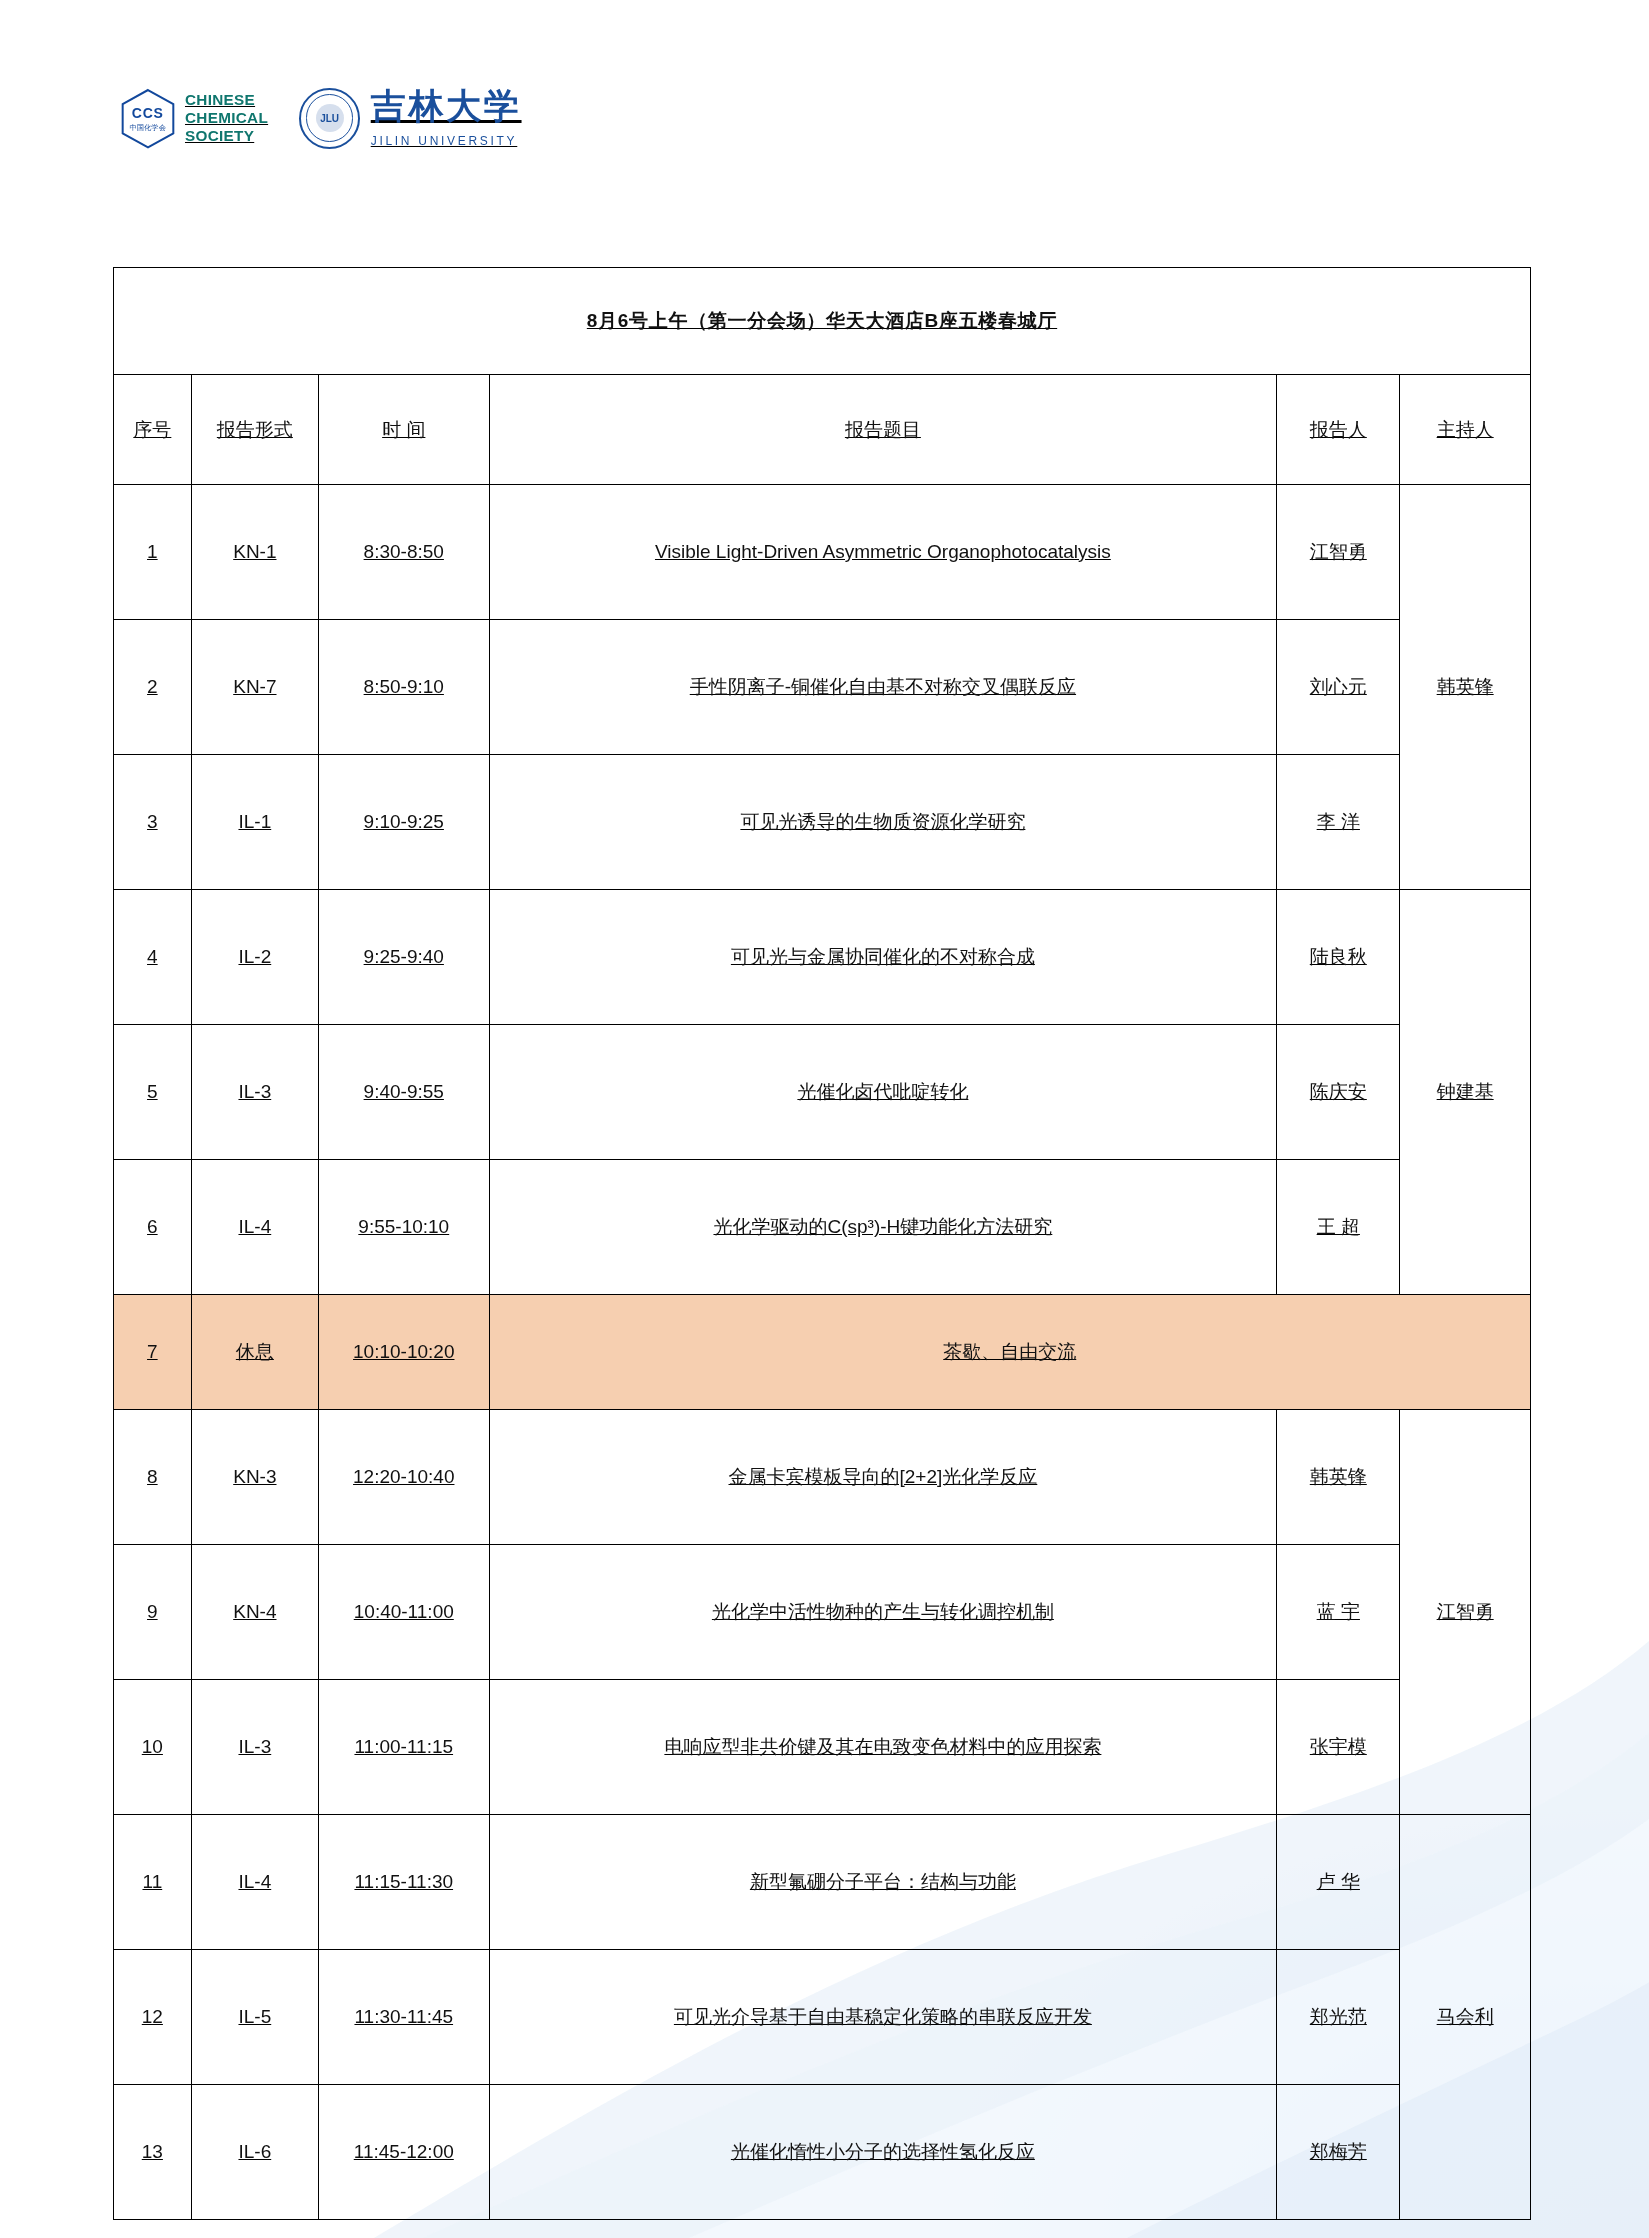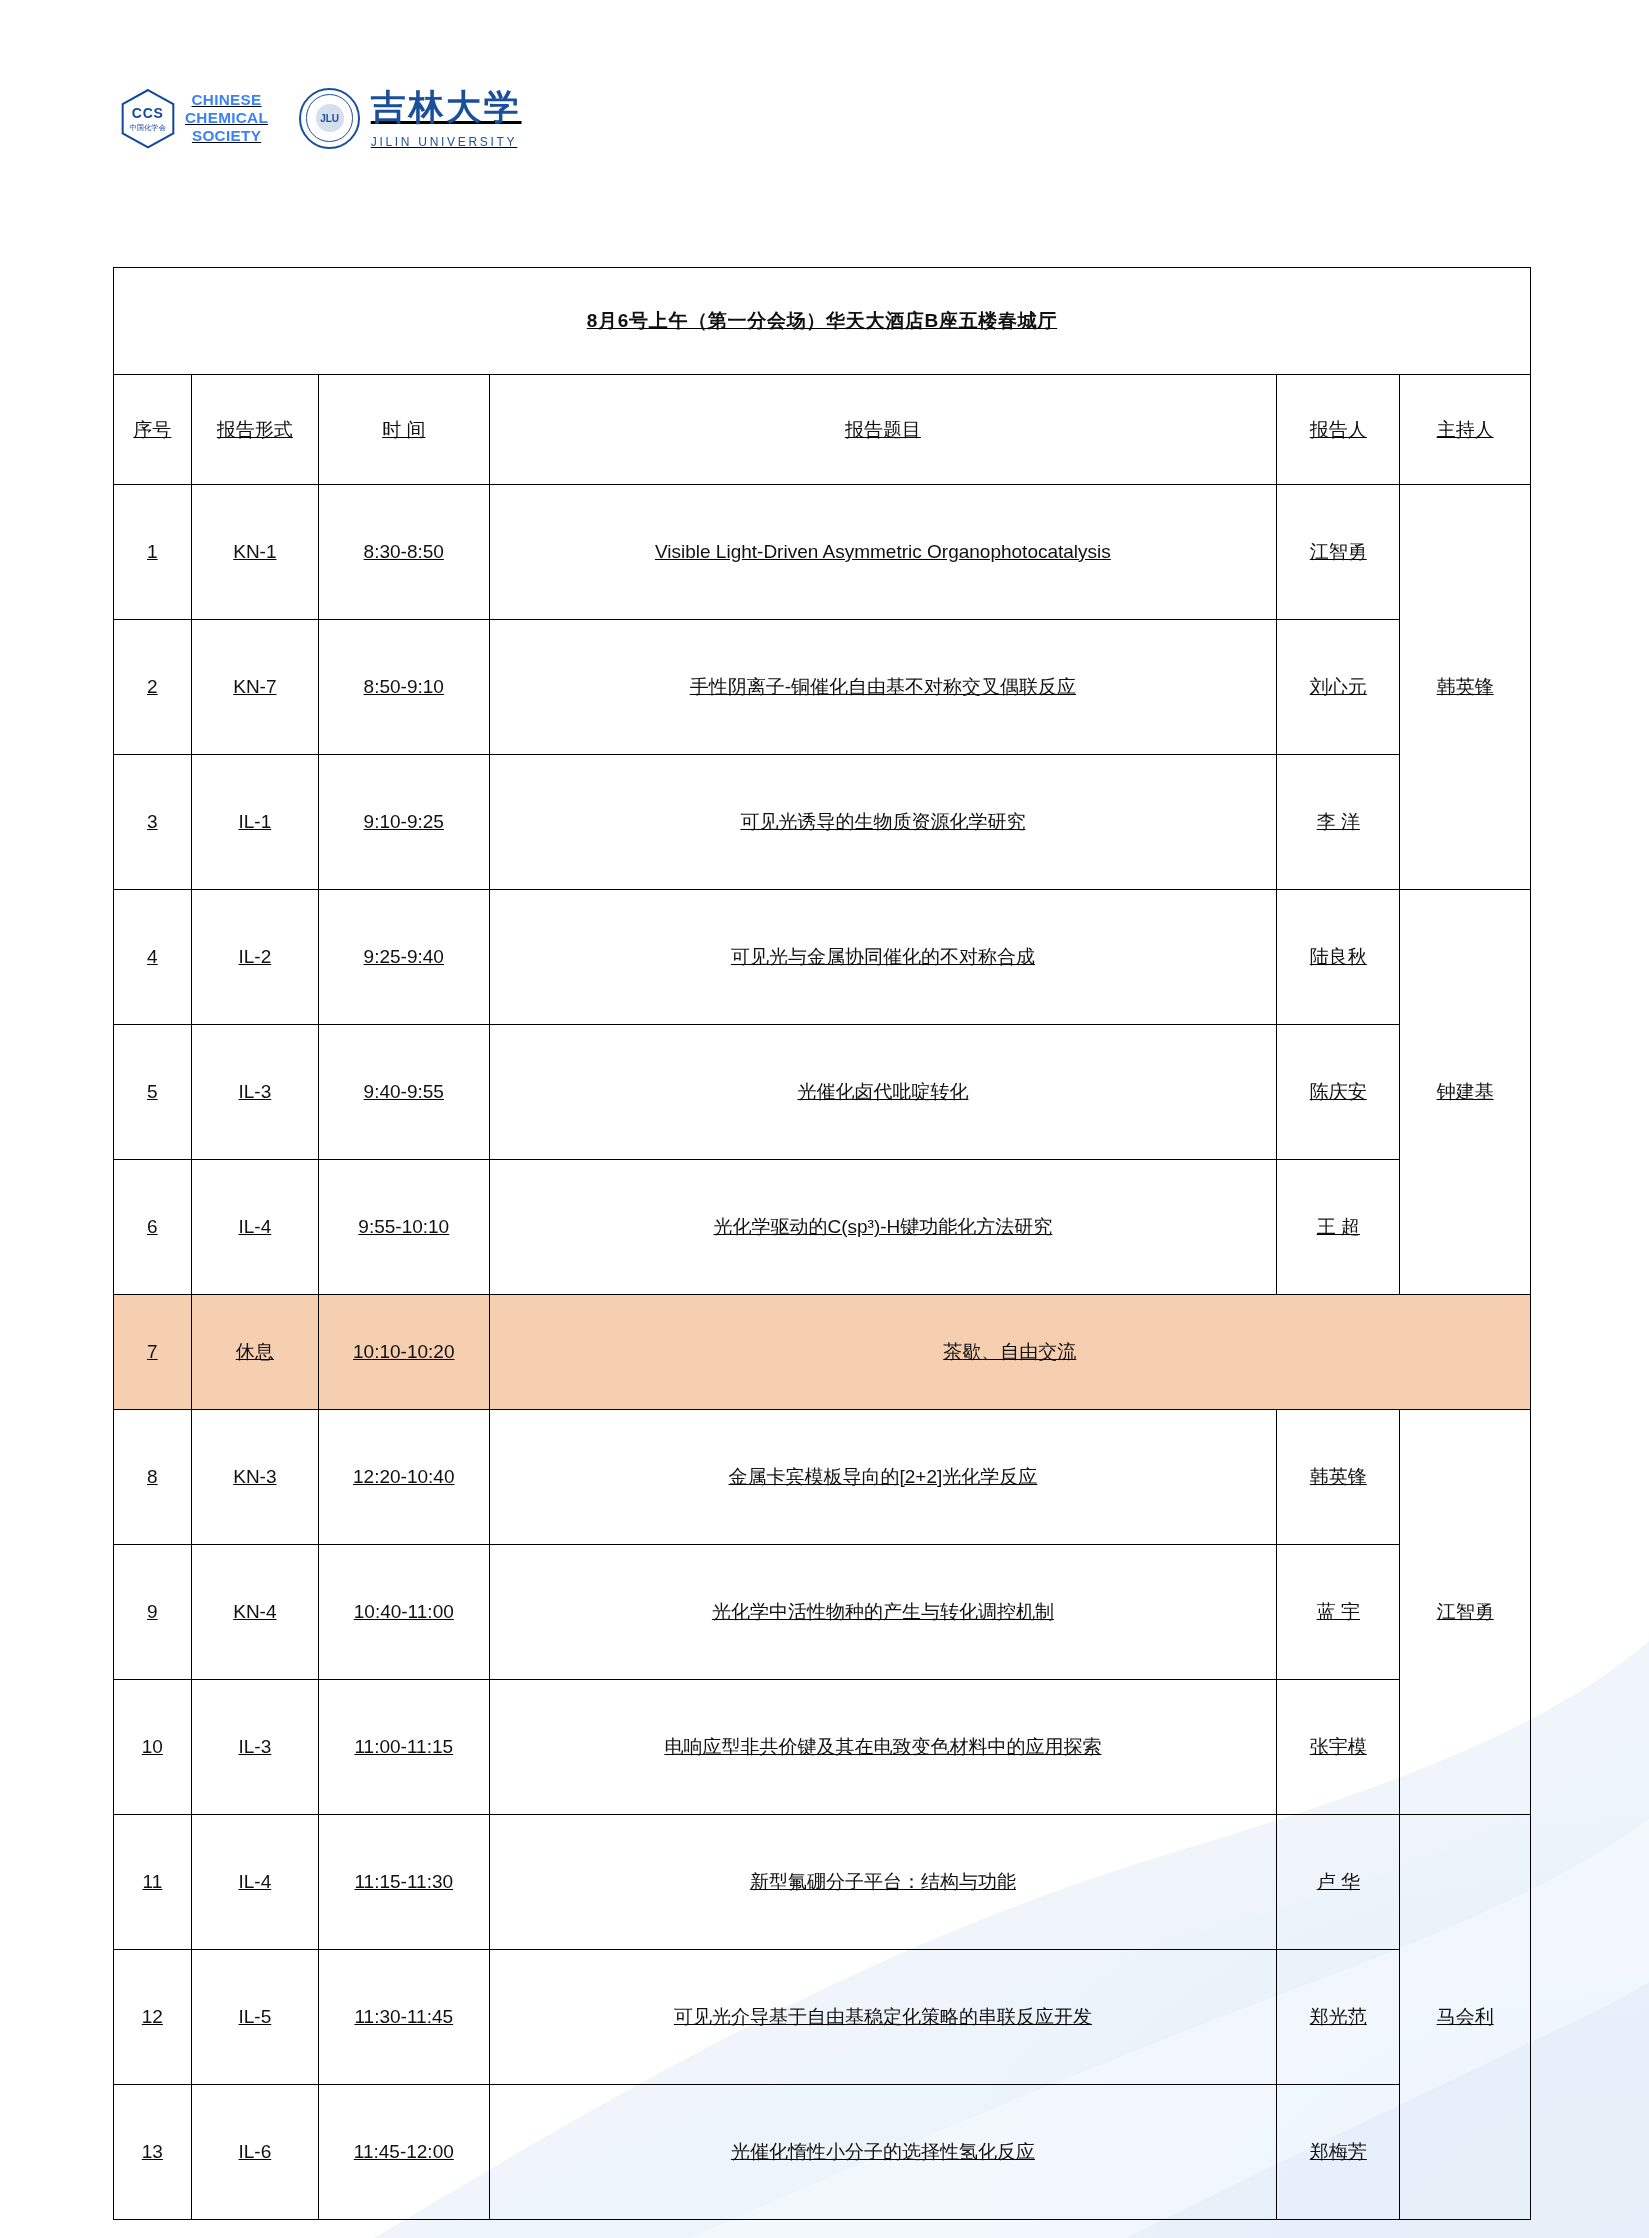--- a/index.html
+++ b/index.html
@@ -79,28 +79,27 @@
     top: 35px;
     left: 0;
     width: 56px;
     text-align: center;
     font-size: 7.3px;
     color: #12489c;
   }
   .ccs-words div {
     font-size: 15.3px;
     font-weight: bold;
-    color: #3b82f6;
+    color: #0f766e;
     line-height: 1.18;
     letter-spacing: 0.3px;
-    text-align: center;
   }
   .jlu-logo, .phys-logo {
     display: flex;
-    align-items: flex-end;
+    align-items: flex-start;
     gap: 10.6px;
   }
   .seal {
     width: 61px;
     height: 61px;
     border-radius: 50%;
     border: 2px solid #1a4f9c;
     position: relative;
     box-sizing: border-box;
   }

